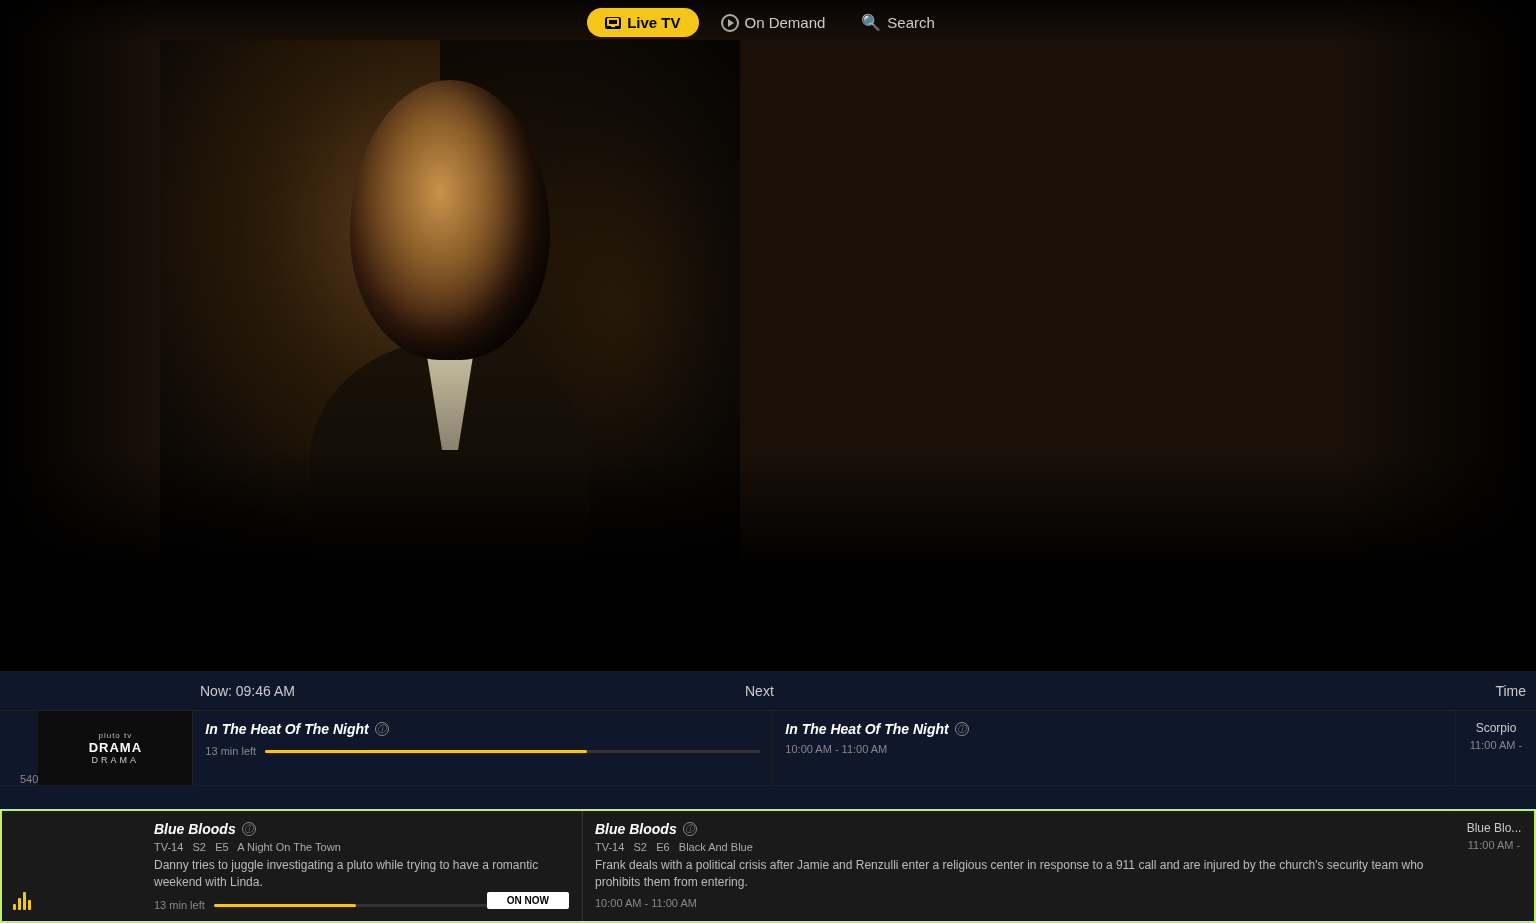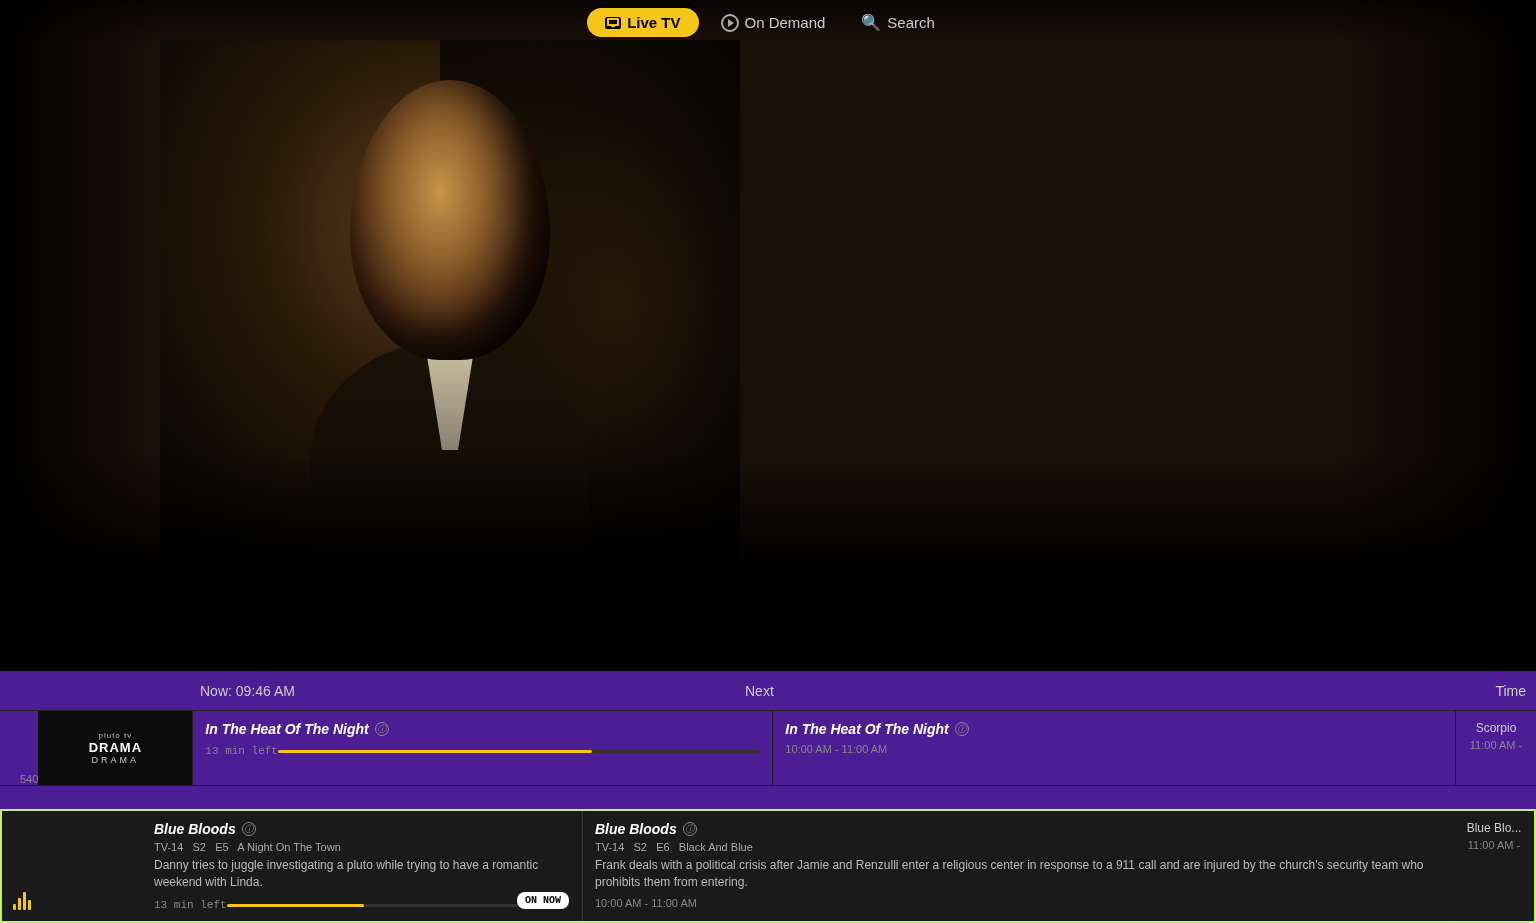--- a/index.html
+++ b/index.html
@@ -166,21 +166,21 @@
       background: radial-gradient(ellipse at 60% 50%, #2a1a08 0%, #0d0905 50%, #000 100%);
       opacity: 0.7;
     }
 
     
     .guide-area {
       position: absolute;
       bottom: 0;
       left: 0;
       right: 0;
-      background: #4c1d95;
+      background: #0f172a;
     }
     .guide-header {
       display: flex;
       height: 40px;
       align-items: center;
       border-bottom: 1px solid #222;
       padding-left: 155px;
     }
     .guide-header-now {
       flex: 0 0 580px;
@@ -313,21 +313,20 @@
     }
     .program-desc {
       font-size: 12px;
       color: #bbb;
       line-height: 1.4;
     }
     .progress-row {
       display: flex;
       align-items: center;
       margin-top: 4px;
-      font-family: Liberation Mono, monospace;
     }
     .time-left {
       font-size: 11px;
       color: #888;
       min-width: 60px;
     }
     .progress-bar {
       flex: 1;
       height: 3px;
       background: #333;
@@ -340,22 +339,22 @@
       border-radius: 2px;
     }
     .on-now-badge {
       position: absolute;
       right: 12px;
       bottom: 12px;
       background: #fff;
       color: #000;
       font-size: 10px;
       font-weight: bold;
-      padding: 3px 8px;
-      border-radius: 8px;
+      padding: 3px 20px;
+      border-radius: 2px;
     }
 
     
     .next-cell {
       flex: 1;
       padding: 10px 12px;
       border-right: 1px solid #1e1e1e;
       display: flex;
       flex-direction: column;
       gap: 4px;

